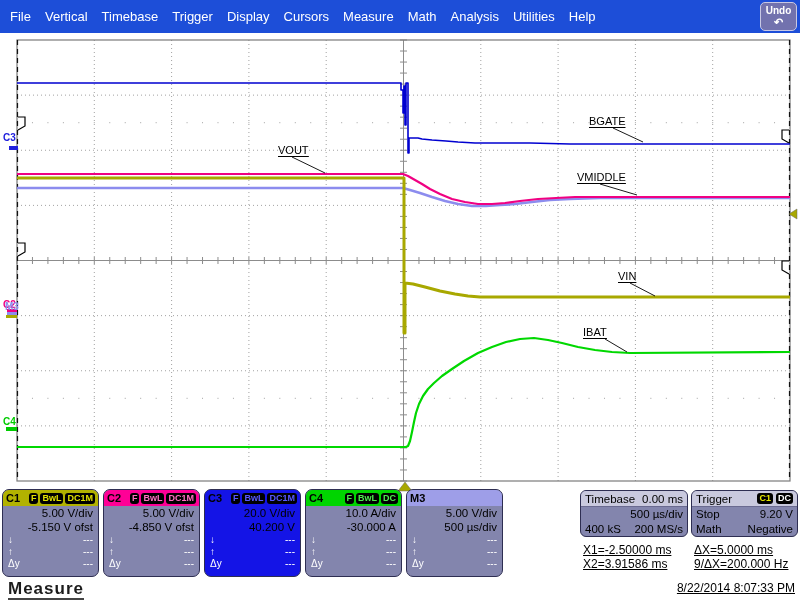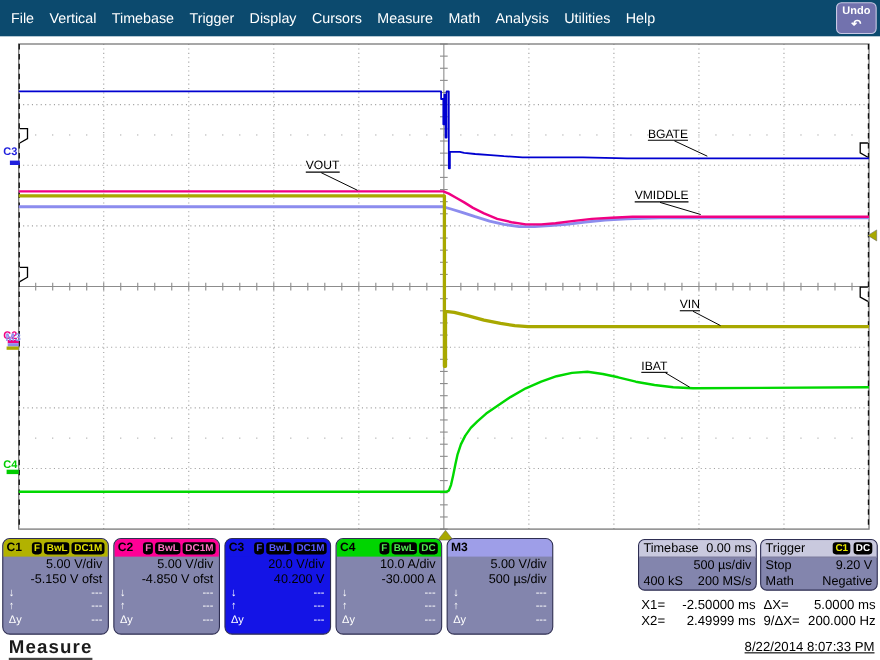--- a/index.html
+++ b/index.html
@@ -3,21 +3,21 @@
 <meta charset="utf-8">
 <style>
   html,body{margin:0;padding:0;}
   body{
     width:800px;height:600px;position:relative;overflow:hidden;
     background:#ffffff;font-family:"Liberation Sans", sans-serif;
   }
   
   .menubar{
     position:absolute;left:0;top:0;width:800px;height:33px;
-    background:#0c4a6e;display:flex;align-items:center;
+    background:#1d4ed8;display:flex;align-items:center;
     padding-left:10px;box-sizing:border-box;
   }
   .menu-item{
     color:#ffffff;font-size:13px;margin-right:14px;white-space:nowrap;cursor:default;
   }
   .undo-btn{
     position:absolute;right:3px;top:2px;width:37px;height:29px;
     background:#7272ae;border:1px solid #c8c8e4;border-radius:5px;
     color:#ffffff;font-size:10px;text-align:center;line-height:12px;
     padding-top:2px;box-sizing:border-box;font-weight:bold;
@@ -58,22 +58,22 @@
     height:15px;background:#c9c9de;display:flex;align-items:center;
     justify-content:space-between;padding:0 4px;font-size:11.5px;
     border-bottom:1px solid #6a6a90;
   }
   .infobox .irow{
     display:flex;justify-content:space-between;padding:0 4px;line-height:15px;white-space:nowrap;
   }
   .ihdr .hleft{display:flex;align-items:center;gap:3px;}
   
   .xread{
-    position:absolute;display:flex;justify-content:space-between;
-    font-size:12px;color:#000;z-index:2;white-space:nowrap;
+    position:absolute;display:flex;justify-content:flex-start;
+    font-size:12px;color:#000;z-index:2;white-space:nowrap;text-decoration:underline;
   }
   
   .logo{
     position:absolute;left:8px;top:580px;font-size:17px;font-weight:bold;
     color:#1c1c1c;letter-spacing:1px;border-bottom:2px solid #444;
     line-height:18px;z-index:2;
   }
   .datetime{
     position:absolute;right:5px;top:581px;font-size:12px;color:#000;z-index:2;text-decoration:underline;
   }
@@ -490,21 +490,21 @@
     <span>Negative</span>
   </div>
 </div>
 
 <div class="xread" style="left:583px;top:543px;width:104px">
   <span>X1=</span>
   <span>-2.50000 ms</span>
 </div>
 <div class="xread" style="left:583px;top:557px;width:104px">
   <span>X2=</span>
-  <span>2.49999 ms</span>
+  <span>3.91586 ms</span>
 </div>
 <div class="xread" style="left:694px;top:543px;width:102px">
   <span>ΔX=</span>
   <span>5.0000 ms</span>
 </div>
 <div class="xread" style="left:694px;top:557px;width:102px">
   <span>9/ΔX=</span>
   <span>200.000 Hz</span>
 </div>
 

